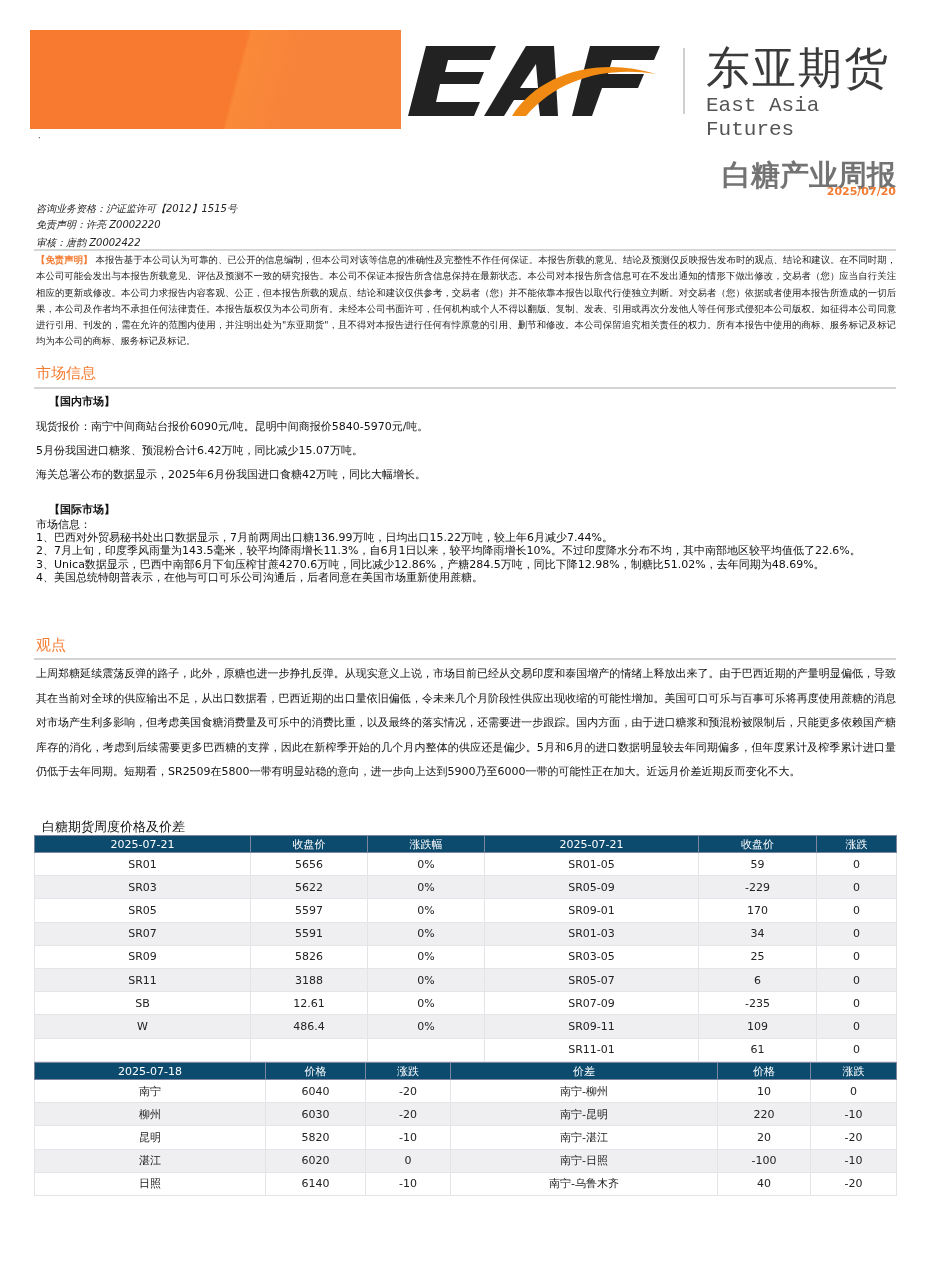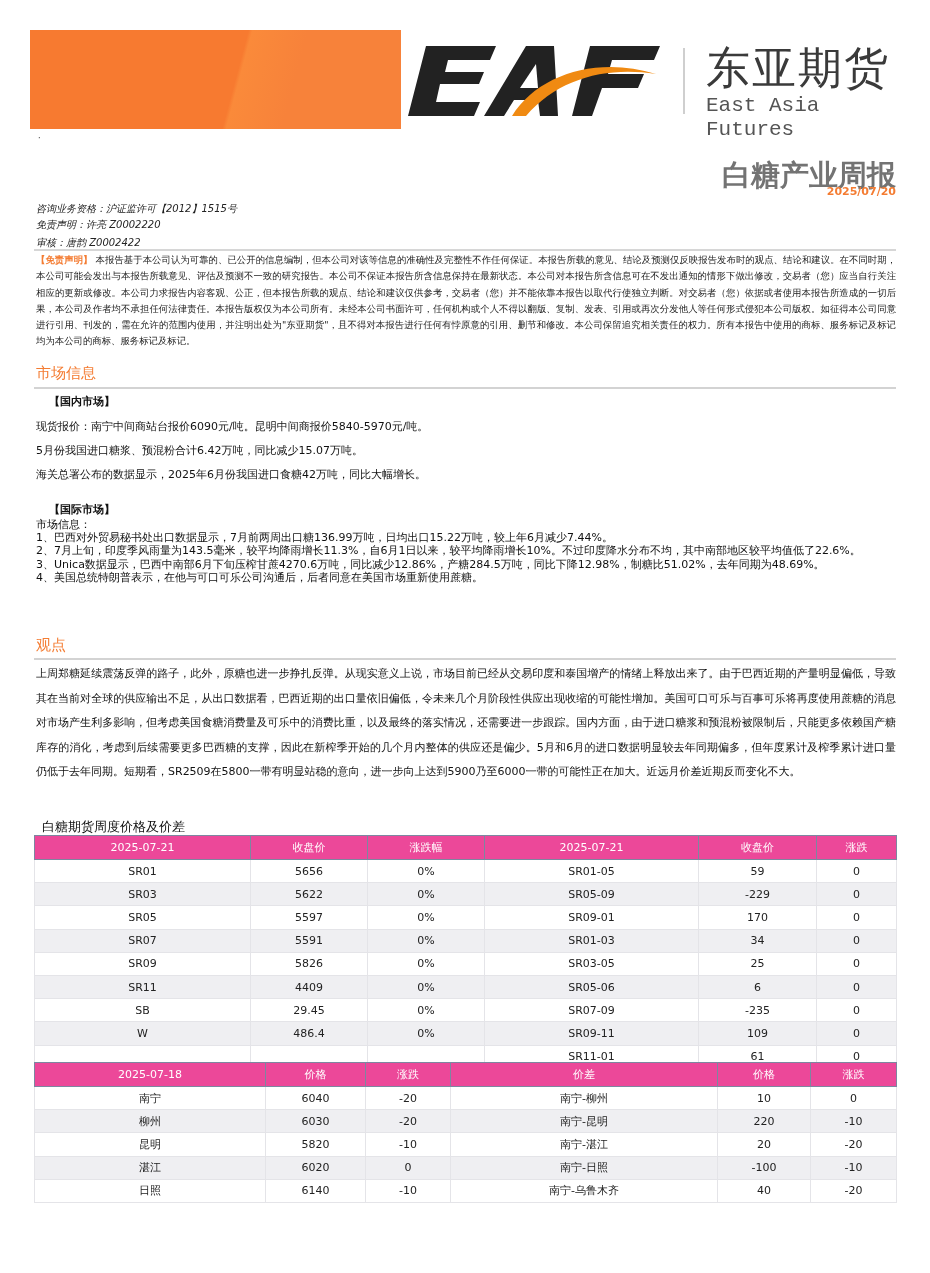--- a/index.html
+++ b/index.html
@@ -29,21 +29,21 @@
   .section-rule { position: absolute; left: 34px; width: 862px; height: 2px; background: #d3d3d3; }
 
   .sub-head { position: absolute; left: 36px; font-size: 11px; font-weight: bold; color: #111; margin-left: 13px; }
   .para { position: absolute; left: 36px; font-size: 11px; color: #111; white-space: nowrap; }
   .intl-list { position: absolute; left: 36px; top: 531px; width: 860px; font-size: 11px; line-height: 13.4px; color: #111; }
 
   .opinion { position: absolute; left: 36px; top: 662px; width: 860px; font-size: 11px; line-height: 24.6px; color: #111; text-align: justify; }
 
   .table-title { position: absolute; left: 42px; font-size: 13px; color: #111; text-align: center; }
   table.grid { position: absolute; left: 34px; border-collapse: collapse; font-family: "DejaVu Sans", sans-serif; font-size: 11px; table-layout: fixed; }
-  table.grid th { background: #ec4899; color: #fff; font-weight: normal; height: 24px; border: 1px solid #7d86a0; text-align: center; }
+  table.grid th { background: #0c4a6e; color: #fff; font-weight: normal; height: 17px; border: 1px solid #7d86a0; text-align: center; }
   table.grid td { height: 23.2px; text-align: center; color: #222; border: 1px solid #e4e4e8; }
   table.grid tr:nth-child(even) td { background: #efeff2; }
   table.grid tr:nth-child(odd) td { background: #ffffff; }
 </style>
 </head>
 <body>
 
 <div class="banner"></div>
 <div class="banner-dot">·</div>
 
@@ -156,29 +156,29 @@
     <tr>
       <td>SR09</td>
       <td>5826</td>
       <td>0%</td>
       <td>SR03-05</td>
       <td>25</td>
       <td>0</td>
     </tr>
     <tr>
       <td>SR11</td>
-      <td>4409</td>
-      <td>0%</td>
-      <td>SR05-06</td>
+      <td>3188</td>
+      <td>0%</td>
+      <td>SR05-07</td>
       <td>6</td>
       <td>0</td>
     </tr>
     <tr>
       <td>SB</td>
-      <td>29.45</td>
+      <td>12.61</td>
       <td>0%</td>
       <td>SR07-09</td>
       <td>-235</td>
       <td>0</td>
     </tr>
     <tr>
       <td>W</td>
       <td>486.4</td>
       <td>0%</td>
       <td>SR09-11</td>

